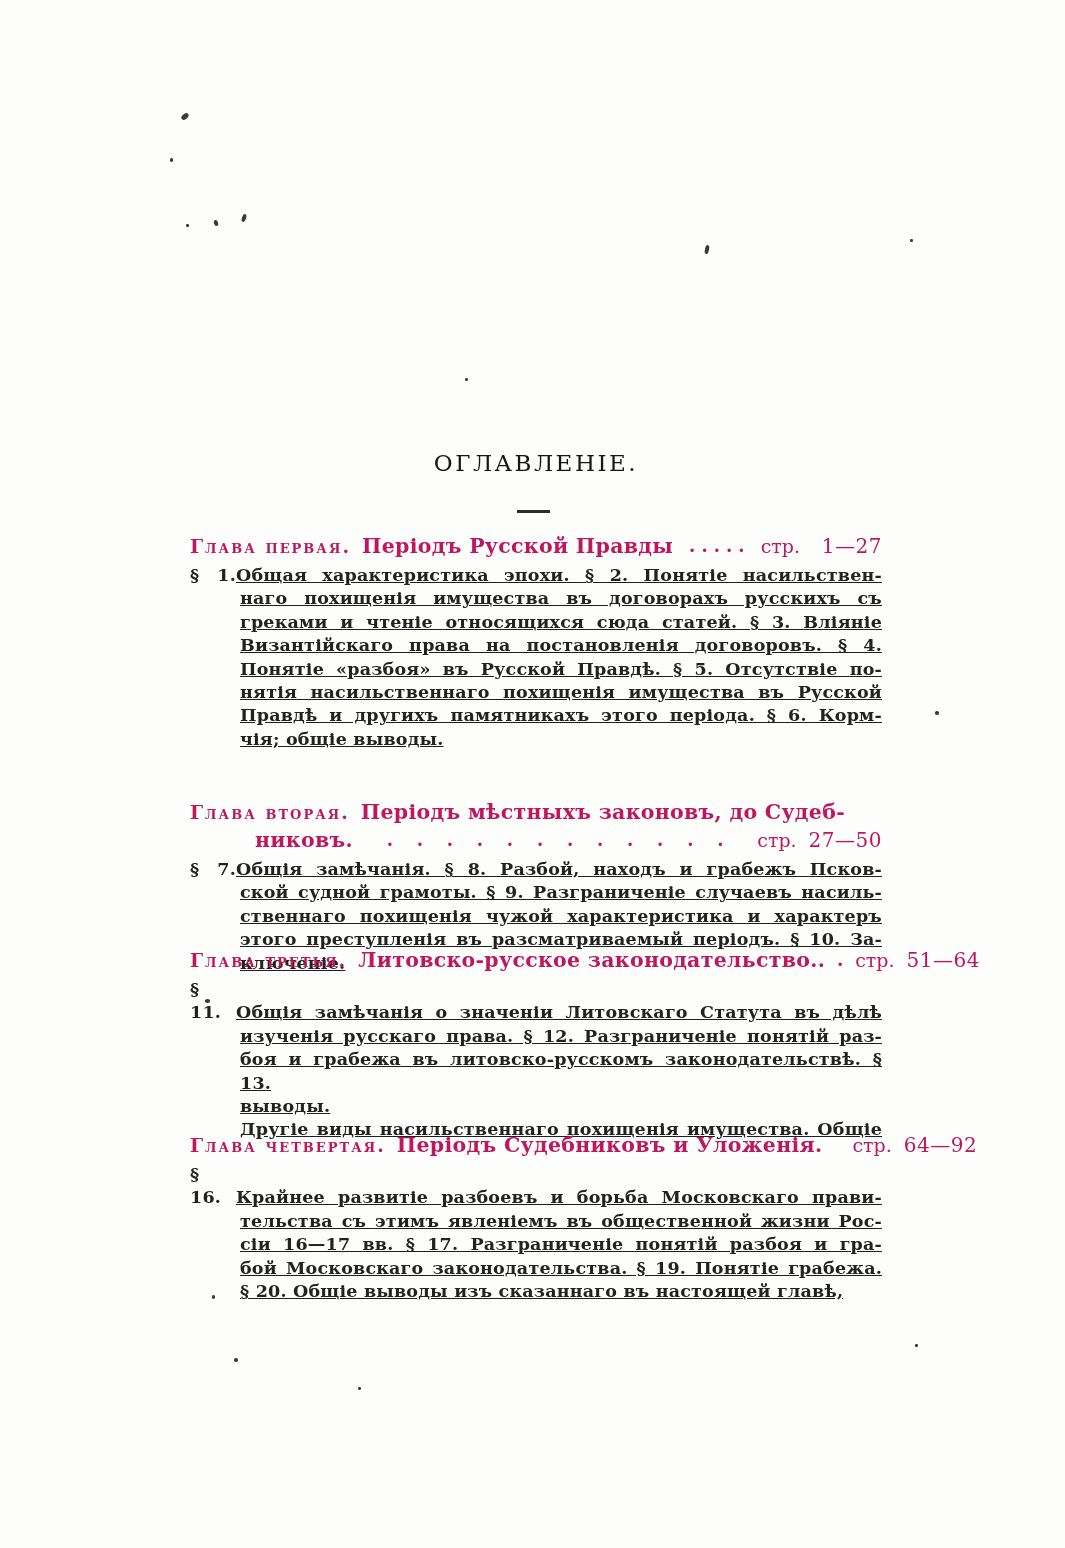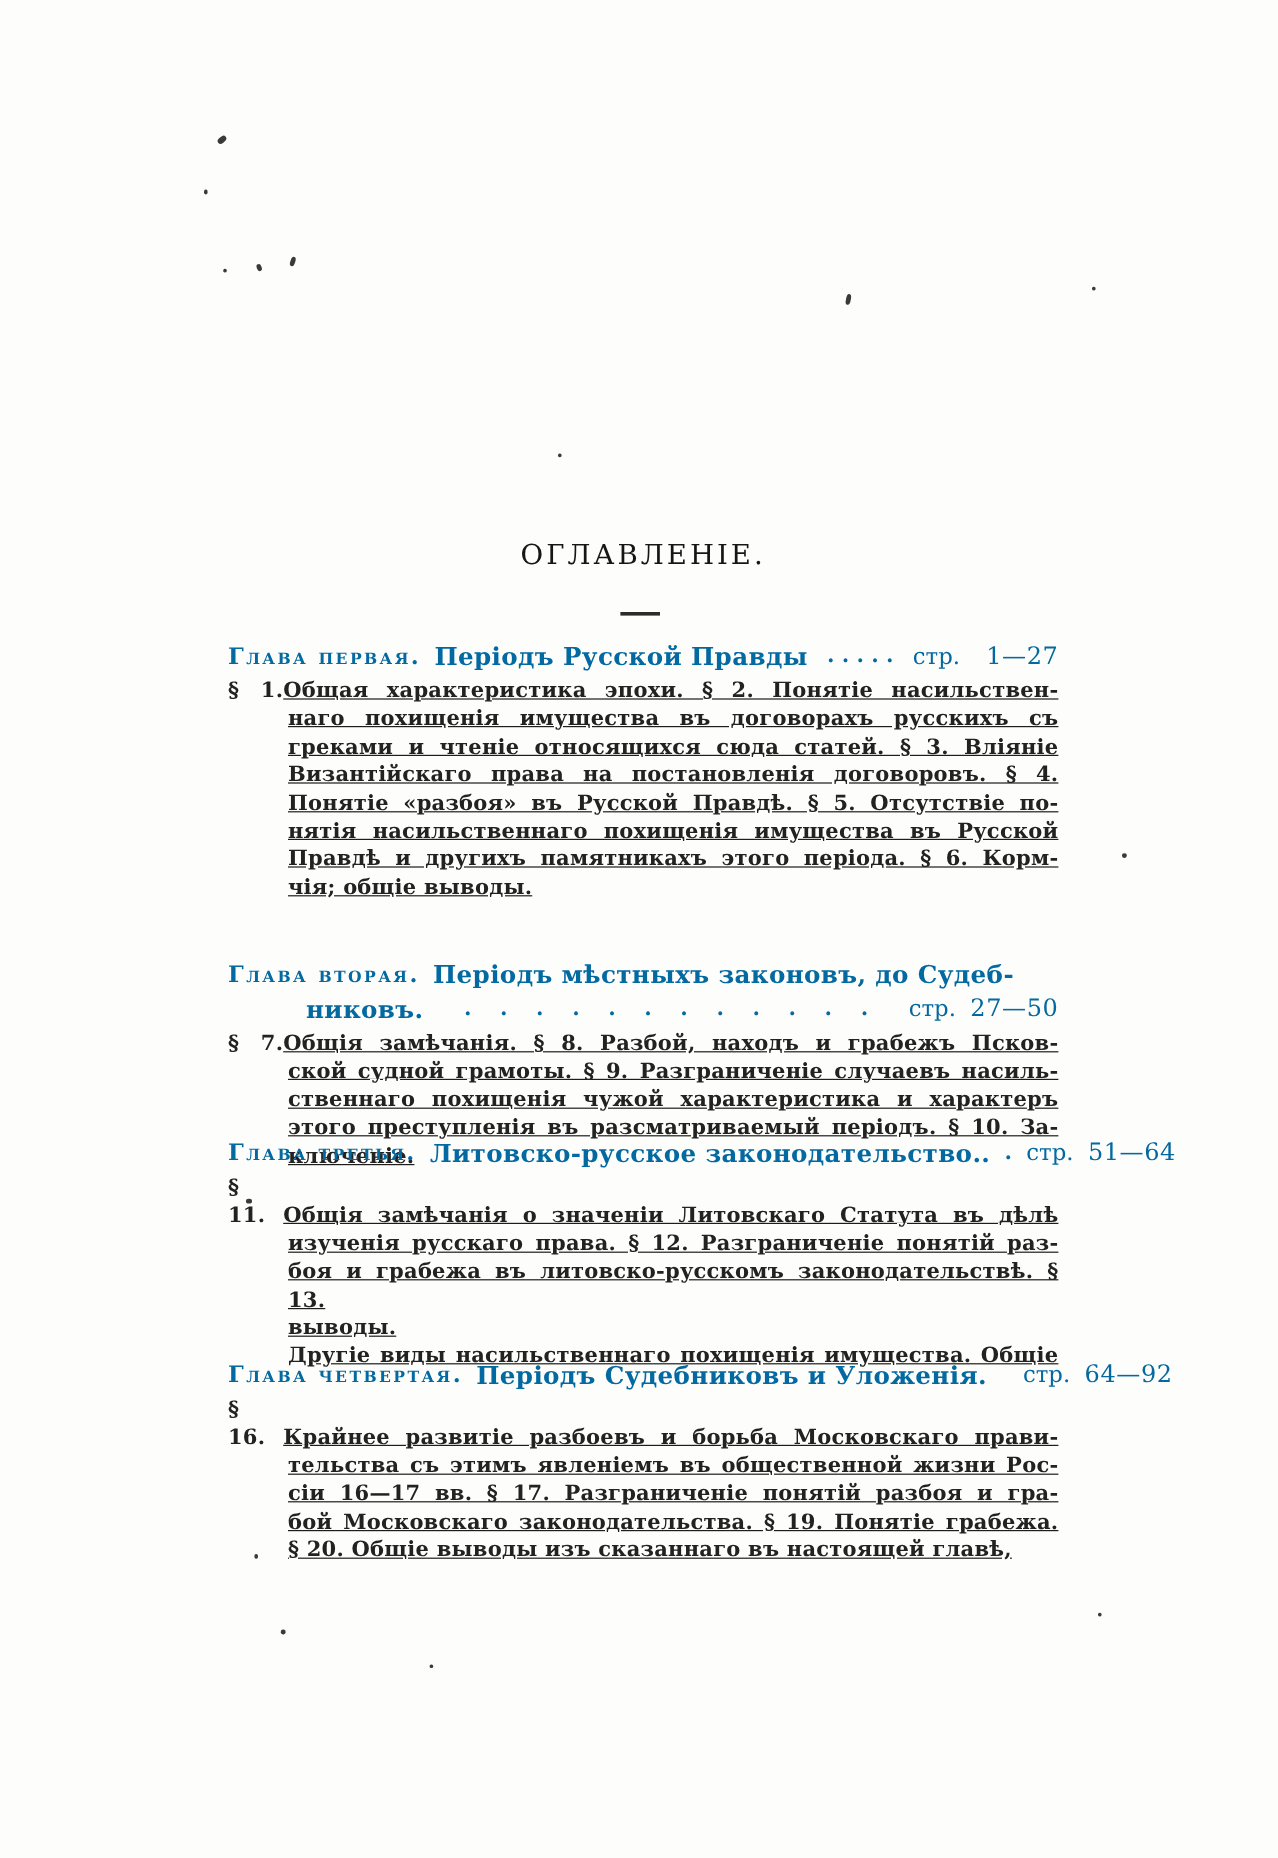--- a/index.html
+++ b/index.html
@@ -16,22 +16,22 @@
     margin:0;text-align:center;
     font-size:23px;font-weight:normal;letter-spacing:2.5px;
     color:#161616;
   }
   .title-rule{
     position:absolute;top:510px;left:517px;width:33px;height:3px;
     background:#2c2c2c;
   }
   .chapter{position:absolute;left:190px;width:692px;}
   .head-line{
-    display:flex;align-items:center;white-space:nowrap;
-    font-size:20.5px;line-height:28px;color:#0369a1;
+    display:flex;align-items:flex-start;white-space:nowrap;
+    font-size:20.5px;line-height:28px;color:#be185d;
   }
   .caps{
     font-variant:small-caps;font-weight:bold;
     font-size:19px;letter-spacing:2px;margin-right:11px;
     flex:0 0 auto;
   }
   .head-title{font-weight:bold;letter-spacing:0.3px;flex:0 0 auto;}
   .dots{
     flex:1 1 auto;display:flex;justify-content:space-evenly;align-items:baseline;
     margin:0 10px;font-weight:bold;font-size:18px;min-width:10px;

